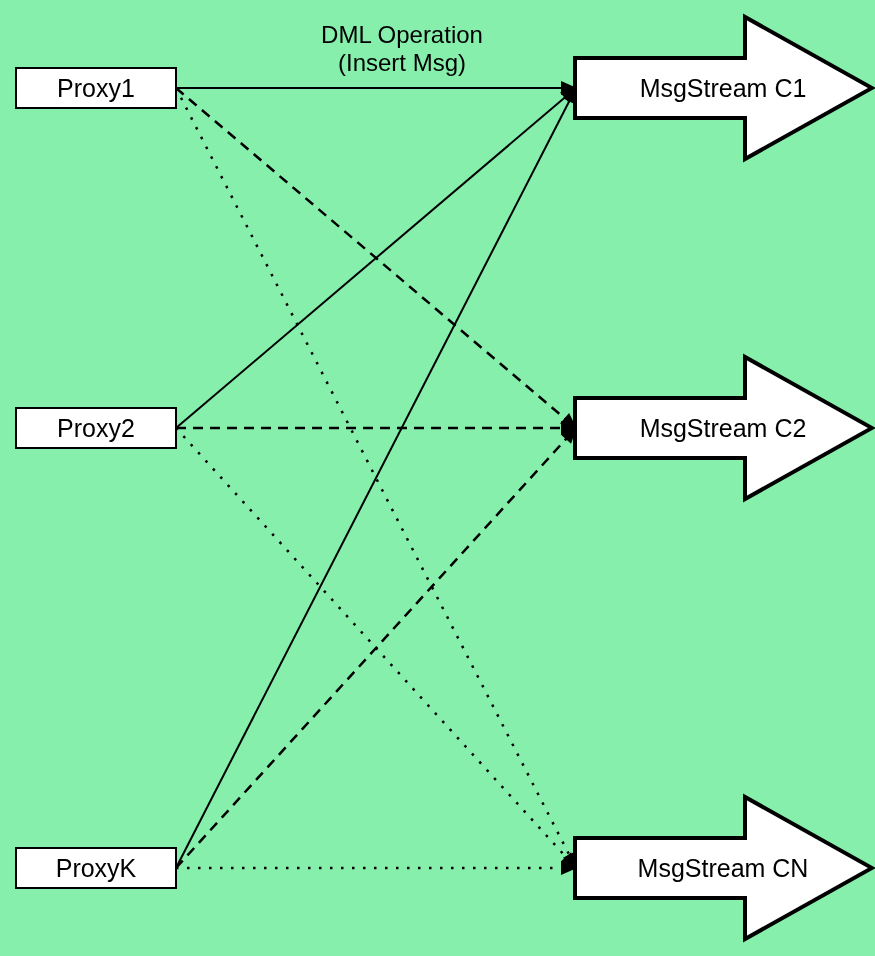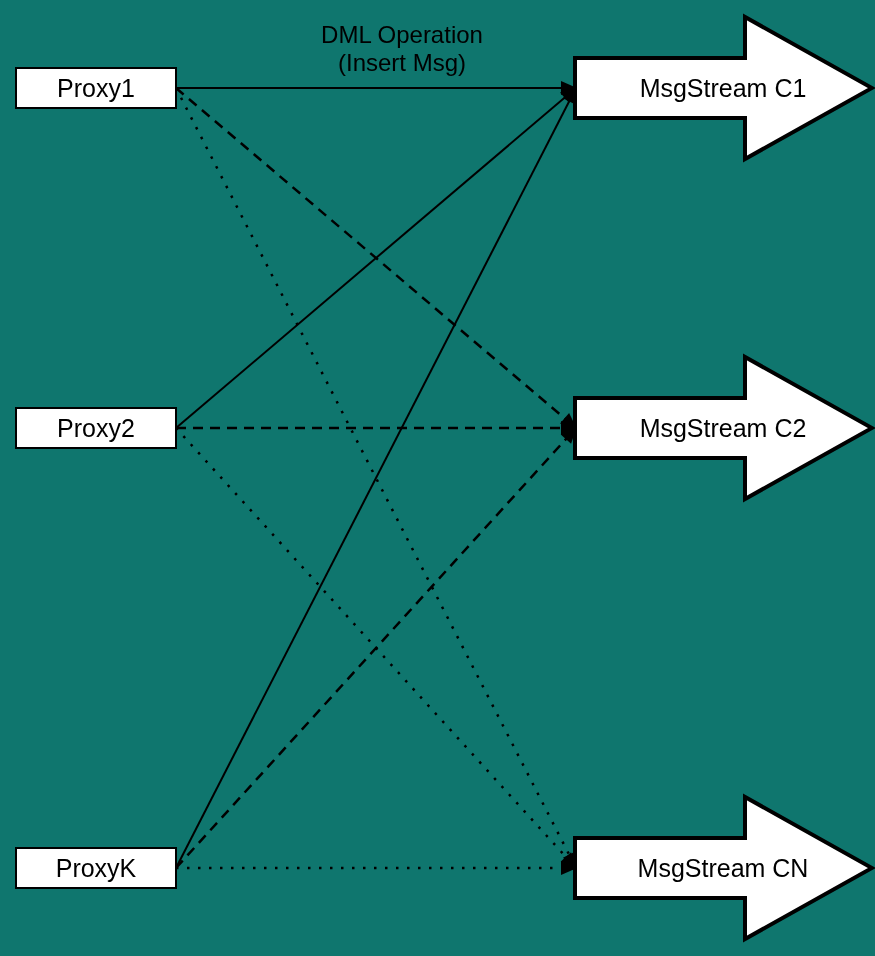--- a/index.html
+++ b/index.html
@@ -4,21 +4,21 @@
 <style>
   html, body {
     margin: 0;
     padding: 0;
     background: #ffffff;
   }
   .stage {
     position: relative;
     width: 875px;
     height: 956px;
-    background: #0f766e;
+    background: #86efac;
     overflow: hidden;
   }
   svg { display: block; }
   .edge {
     stroke: #000000;
     fill: none;
   }
   .edge.solid  { stroke-width: 2; }
   .edge.dashed { stroke-width: 2.5; stroke-dasharray: 10 7; }
   .edge.dotted { stroke-width: 2.5; stroke-dasharray: 2.5 8.5; }

